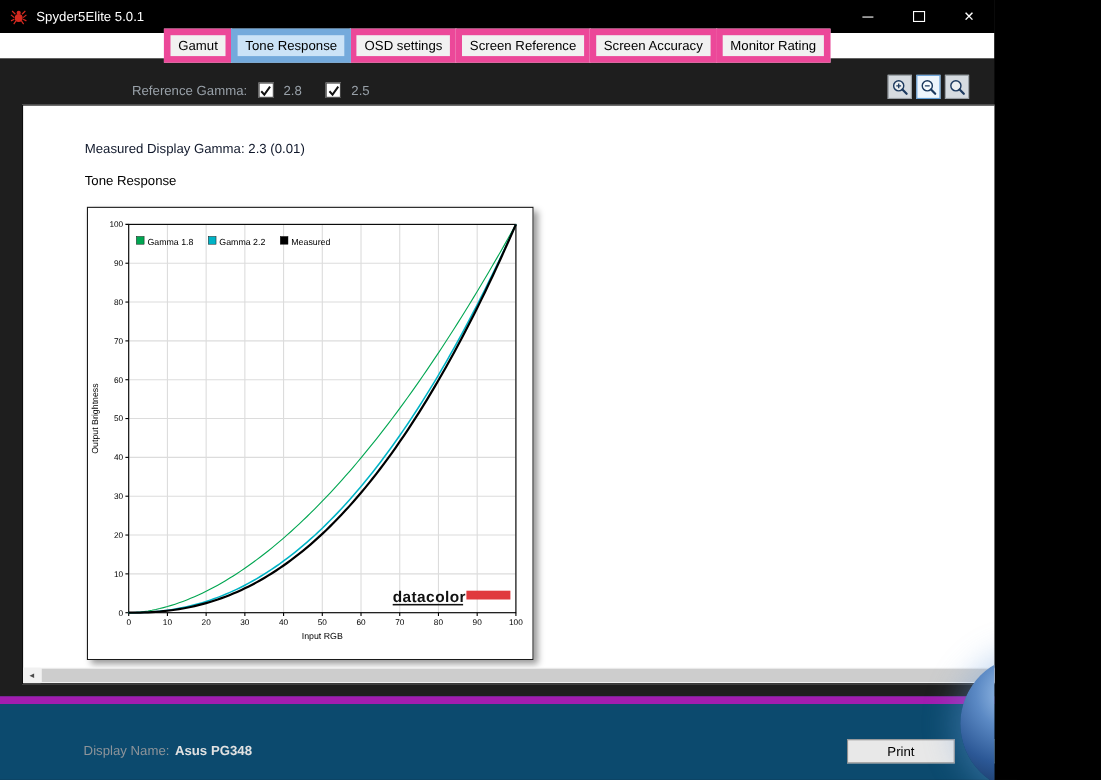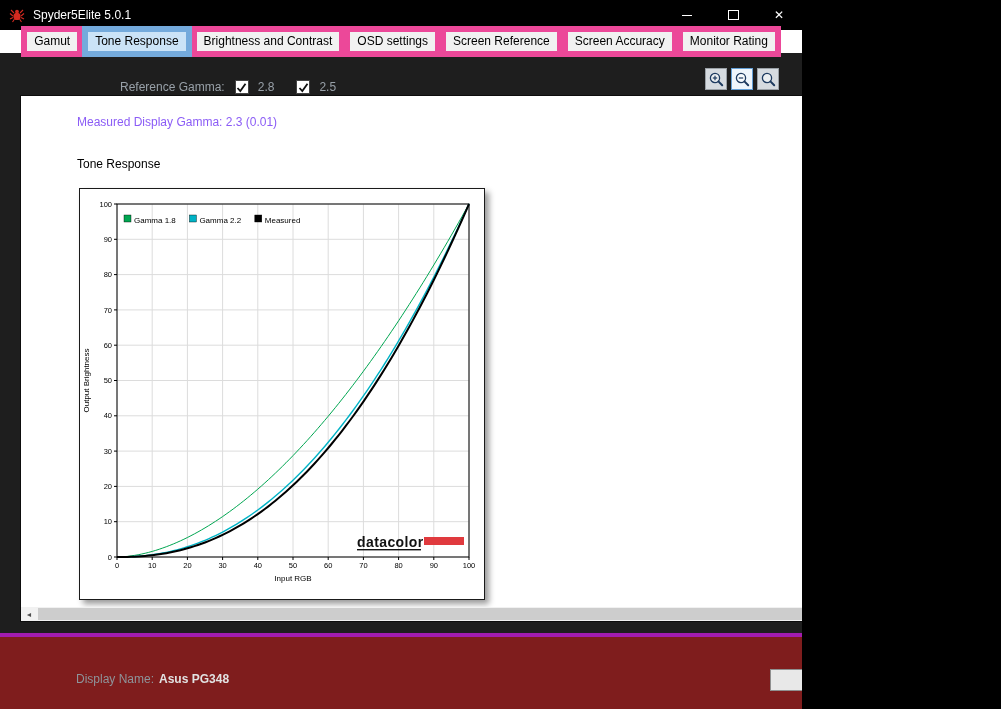--- a/index.html
+++ b/index.html
@@ -1,16 +1,16 @@
 <!DOCTYPE html>
 <html><head>
 <meta charset="utf-8">
 <style>
   html,body{margin:0;padding:0;background:#000;}
-  .app{position:relative;width:802px;height:709px;background:#1e1e1e;overflow:hidden;
+  .app{position:relative;width:904px;height:709px;background:#1e1e1e;overflow:hidden;
        font-family:"Liberation Sans","DejaVu Sans",sans-serif;font-size:12px;}
 
   
   .titlebar{position:absolute;left:0;top:0;width:100%;height:30px;background:#000;
             display:flex;align-items:center;color:#fff;}
   .titlebar .app-icon{margin:0 8px 0 9px;display:flex;}
   .titlebar .title{font-size:12px;color:#fff;}
   .win-controls{position:absolute;right:0;top:0;height:30px;display:flex;}
   .win-btn{width:46px;height:30px;background:transparent;border:none;color:#fff;
            display:flex;align-items:center;justify-content:center;cursor:pointer;padding:0;}
@@ -20,36 +20,36 @@
 
   
   .tabstrip{position:absolute;left:0;top:30px;width:100%;height:23px;background:#fff;
             display:flex;justify-content:center;align-items:center;}
   .tab{height:19px;line-height:19px;padding:0 7px;background:#f1f1f1;border:6px solid #ec4899;
        margin-left:-1px;color:#000;font-size:12px;cursor:pointer;white-space:nowrap;}
   .tab:first-child{margin-left:0;}
   .tab.selected{background:#cbe3f7;border-color:#74aadc;position:relative;z-index:2;}
 
   
-  .toolbar-row{position:absolute;left:120px;top:80px;height:20px;display:flex;
-               align-items:flex-start;color:#98a0a8;}
+  .toolbar-row{position:absolute;left:120px;top:69px;height:20px;display:flex;
+               align-items:flex-end;color:#98a0a8;}
   .ref-label{margin-right:10px;}
   .checkbox{width:14px;height:14px;background:#fff;border:1px solid #444;display:flex;
             align-items:center;justify-content:center;cursor:pointer;box-sizing:border-box;}
   .cb-gap{margin-left:22px;}
   .cb-label{margin-left:9px;}
   .zoom-controls{position:absolute;top:68px;right:23px;display:flex;gap:4px;}
   .zoom-btn{width:22px;height:22px;background:#d6dbe0;border:1px solid #9aa0a6;
             display:flex;align-items:center;justify-content:center;cursor:pointer;padding:0;box-sizing:border-box;}
   .zoom-btn.selected{background:#eef5fc;border-color:#649fd6;}
 
   
   .content-panel{position:absolute;left:20px;top:95px;width:958px;height:527px;background:#fff;
                  border:1px solid #0d0d0d;box-sizing:border-box;}
-  .measured-text{position:absolute;left:56px;top:19px;color:#8b5cf6;}
+  .measured-text{position:absolute;left:56px;top:32px;color:#0f172a;}
   .section-title{position:absolute;left:56px;top:61px;color:#000;}
   .chart-box{position:absolute;left:58px;top:92px;width:406px;height:412px;background:#fff;
              border:1px solid #1a1a1a;box-sizing:border-box;box-shadow:4px 4px 6px rgba(0,0,0,.4);}
 
   
   .v-scrollbar{position:absolute;right:0;top:0;width:17px;height:512px;background:#f1f1f1;}
   .scroll-btn{position:absolute;left:0;width:17px;height:16px;background:#f1f1f1;border:none;
               padding:0;display:flex;align-items:center;justify-content:center;
               font-size:7px;color:#4d4d4d;cursor:pointer;}
   .v-scrollbar .up{top:0;}
@@ -57,22 +57,22 @@
   .v-thumb{position:absolute;left:1px;right:1px;top:17px;height:66px;background:#cdcdcd;cursor:pointer;}
   .h-scrollbar{position:absolute;left:0;bottom:0;width:100%;height:14px;background:#f1f1f1;}
   .h-scrollbar .hbtn{position:absolute;top:0;width:16px;height:14px;background:#f1f1f1;border:none;
               padding:0;display:flex;align-items:center;justify-content:center;
               font-size:7px;color:#4d4d4d;cursor:pointer;}
   .h-scrollbar .left{left:0;}
   .h-scrollbar .right{right:18px;}
   .h-thumb{position:absolute;left:17px;right:36px;top:1px;bottom:1px;background:#cdcdcd;cursor:pointer;}
 
   
-  .footer{position:absolute;left:0;top:633px;width:100%;height:76px;background:#7f1d1d;
-          border-top:4px solid #a21caf;box-sizing:border-box;}
+  .footer{position:absolute;left:0;top:633px;width:100%;height:76px;background:#0c4a6e;
+          border-top:7px solid #a21caf;box-sizing:border-box;}
   .display-name{position:absolute;left:76px;top:35px;color:#8e949a;}
   .display-name b{color:#e2e2e2;margin-left:5px;font-weight:bold;}
   .btn{position:absolute;top:32px;height:22px;font-size:12px;cursor:pointer;
        display:flex;align-items:center;justify-content:center;box-sizing:border-box;}
   .print-btn{left:770px;width:98px;background:#e8e8e8;border:1px solid #8f8f8f;color:#000;}
   .close-btn{left:886px;width:90px;background:#8da7a2;border:1px solid #6c8480;color:#fff;}
 
   
   .kg-watermark{position:absolute;left:873px;top:596px;width:124px;height:124px;z-index:30;}
   .kg-orb{position:relative;width:100%;height:100%;border-radius:50%;overflow:hidden;
@@ -122,21 +122,20 @@
         </button>
       <button class="win-btn">
           <span class="close-glyph">✕</span>
         </button>
     </div>
   </div>
 
   <div class="tabstrip">
     <div class="tab">Gamut</div>
     <div class="tab selected">Tone Response</div>
-    <div class="tab">Brightness and Contrast</div>
     <div class="tab">OSD settings</div>
     <div class="tab">Screen Reference</div>
     <div class="tab">Screen Accuracy</div>
     <div class="tab">Monitor Rating</div>
   </div>
 
   <div class="toolbar-row">
     <span class="ref-label">Reference Gamma:</span>
     <span class="checkbox">
       <svg width="11" height="11" viewBox="0 0 11 11">

